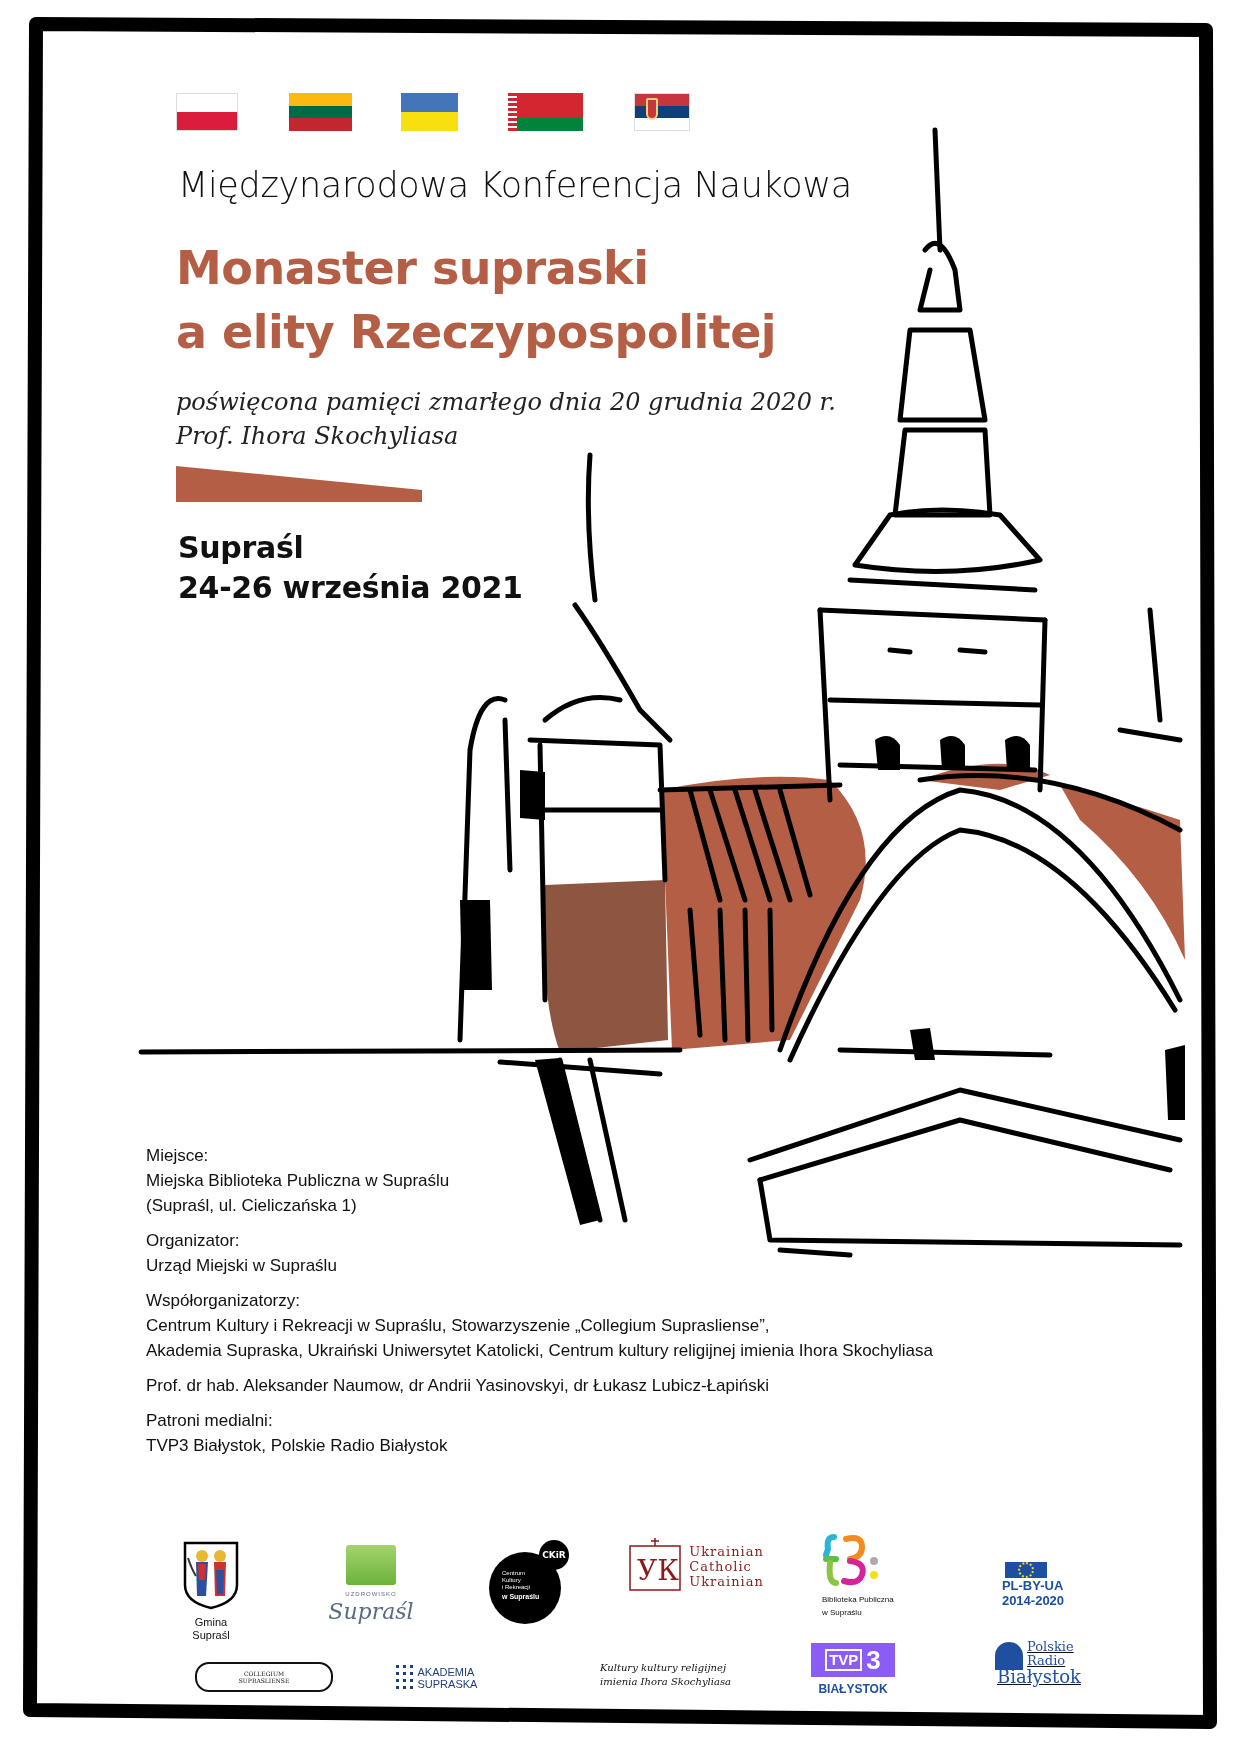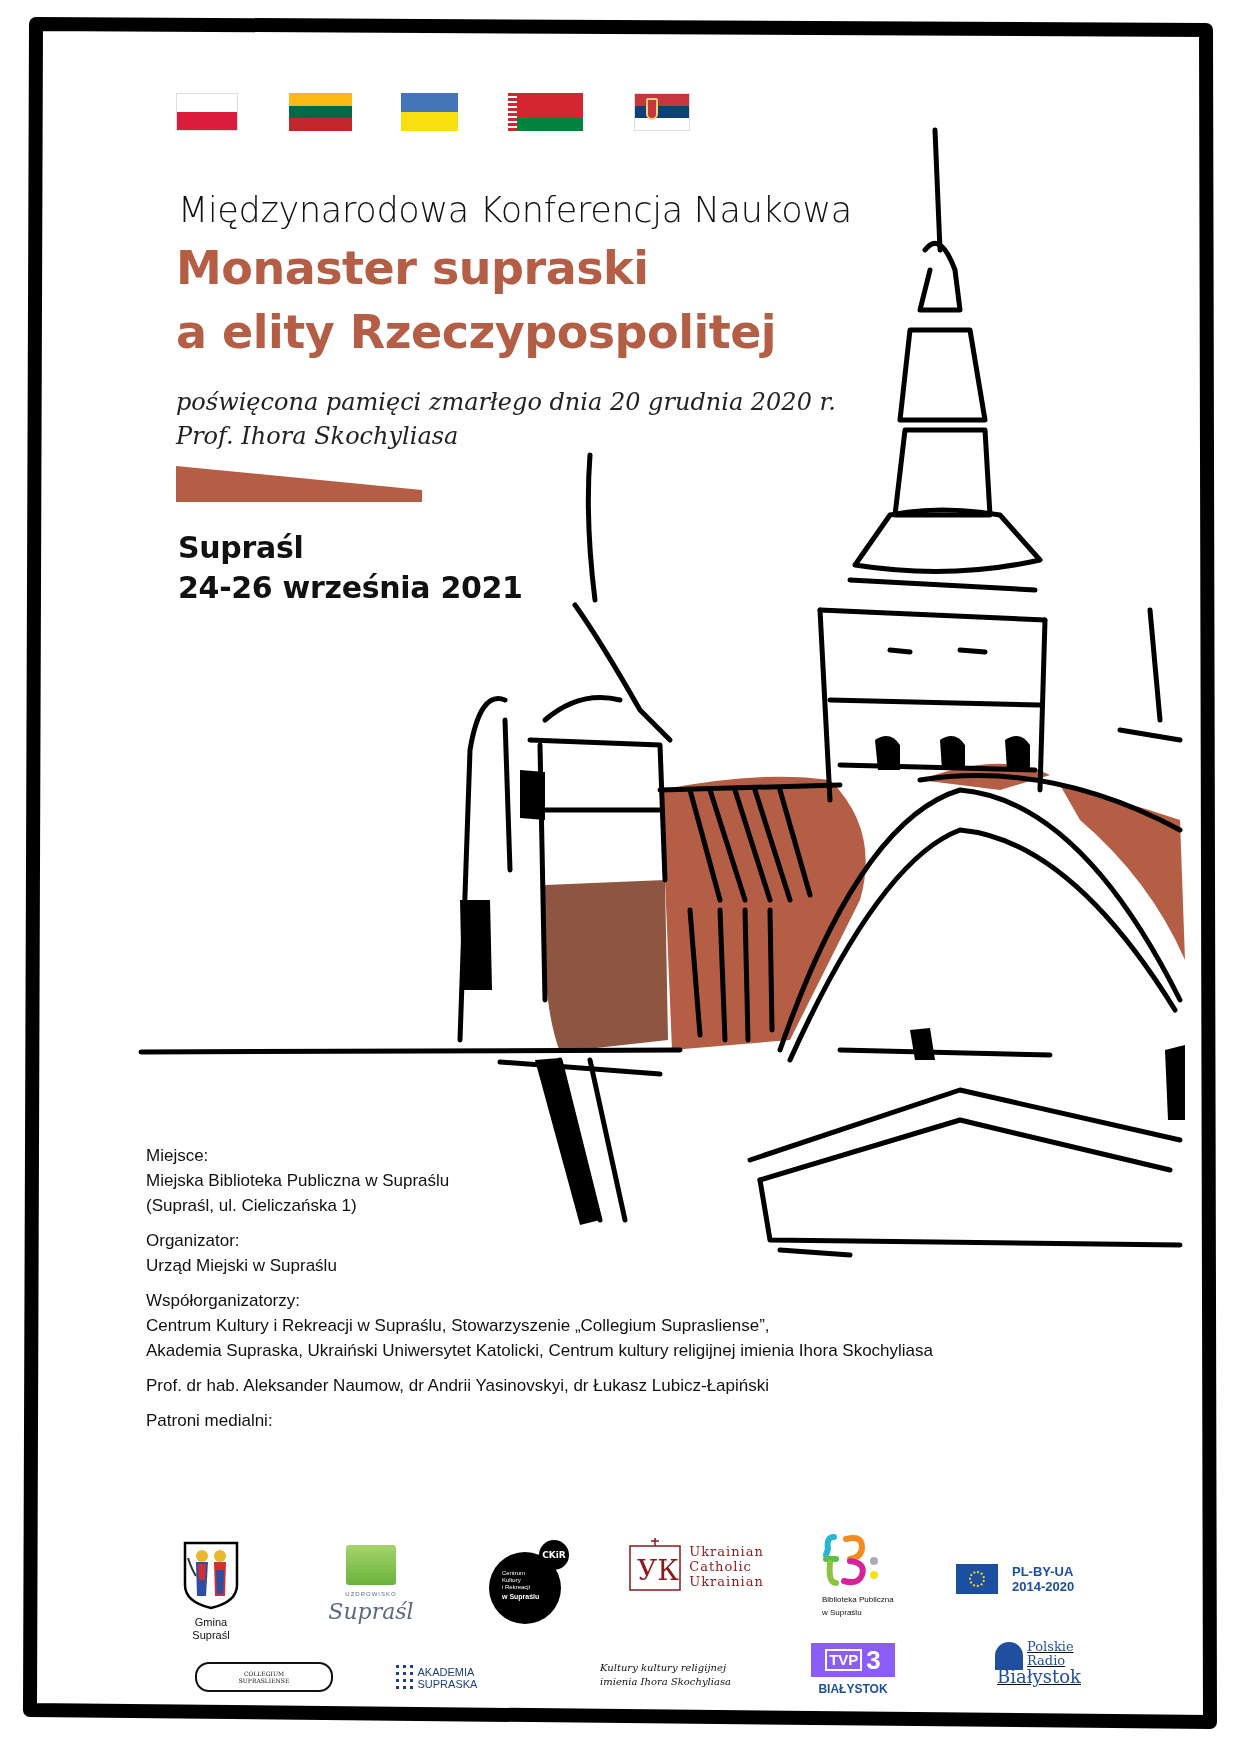--- a/index.html
+++ b/index.html
@@ -5,21 +5,21 @@
   * { box-sizing: border-box; margin: 0; padding: 0; }
   html, body { width: 1240px; height: 1754px; background: #ffffff; overflow: hidden; }
   body { position: relative; font-family: "DejaVu Sans", sans-serif; color: #111; }
 
   .frame { position: absolute; left: 0; top: 0; width: 1240px; height: 1754px; pointer-events: none; }
 
   .flags { position: absolute; top: 93px; left: 176px; width: 520px; height: 40px; }
   .flag { position: absolute; top: 0; height: 38px; overflow: hidden; }
   .flag div { width: 100%; }
 
-  .subtitle { position: absolute; left: 178px; top: 190px; font-family: "DejaVu Sans", sans-serif; font-size: 35px; font-weight: 300; color: #111; letter-spacing: -0.3px; white-space: nowrap; }
+  .subtitle { position: absolute; left: 178px; top: 165px; font-family: "DejaVu Sans", sans-serif; font-size: 35px; font-weight: 300; color: #111; letter-spacing: -0.3px; white-space: nowrap; }
   .title { position: absolute; left: 176px; top: 236px; font-family: "DejaVu Sans", sans-serif; font-weight: bold; color: #b45f45; font-size: 46px; line-height: 64px; letter-spacing: -0.5px; }
   .dedication { position: absolute; left: 176px; top: 385px; font-family: "DejaVu Serif", serif; font-style: italic; font-size: 24px; line-height: 34px; color: #222; }
   .wedge { position: absolute; left: 176px; top: 466px; }
   .place { position: absolute; left: 178px; top: 528px; font-family: "DejaVu Sans", sans-serif; font-weight: bold; font-size: 30px; line-height: 40px; color: #111; letter-spacing: -0.3px; }
 
   .sketch { position: absolute; left: 0; top: 0; width: 1240px; height: 1754px; pointer-events: none; }
 
   .info { position: absolute; left: 146px; top: 1143px; width: 920px; font-family: "Liberation Sans", sans-serif; font-size: 17px; line-height: 25px; color: #111; }
   .info .block { margin-bottom: 10px; }
   .info .label { font-weight: normal; }
@@ -167,20 +167,21 @@
   <div class="block">
     <div class="label">Współorganizatorzy:</div>
     <div>Centrum Kultury i Rekreacji w Supraślu, Stowarzyszenie „Collegium Suprasliense”,</div>
     <div>Akademia Supraska, Ukraiński Uniwersytet Katolicki, Centrum kultury religijnej imienia Ihora Skochyliasa</div>
   </div>
   <div class="block">
     <div>Prof. dr hab. Aleksander Naumow, dr Andrii Yasinovskyi, dr Łukasz Lubicz-Łapiński</div>
   </div>
   <div class="block">
     <div class="label">Patroni medialni:</div>
+    <div>TVP3 Białystok,  Polskie Radio Białystok</div>
   </div>
 </div>
 
 <div class="logos">
 
   <div class="logo" style="left:178px;top:1540px;width:66px;">
     <svg width="58" height="70" viewBox="0 0 58 70">
       <path d="M3 3 L55 3 L55 45 Q55 62 29 68 Q3 62 3 45 Z" fill="#fff" stroke="#000" stroke-width="2.5"></path>
       <circle cx="20" cy="16" r="6" fill="#e8b830"></circle>
         <circle cx="38" cy="16" r="6" fill="#e8b830"></circle>
@@ -231,21 +232,21 @@
       <path d="M8 30 Q6 50 14 50" stroke="#8ac440" stroke-width="6" fill="none" stroke-linecap="round"></path>
       <path d="M24 6 Q40 2 40 14 Q40 24 28 26" stroke="#f28c1e" stroke-width="6" fill="none" stroke-linecap="round"></path>
       <path d="M28 28 Q44 30 40 42 Q36 52 22 48" stroke="#d6239a" stroke-width="6" fill="none" stroke-linecap="round"></path>
       <circle cx="52" cy="28" r="4" fill="#b0a8b0"></circle>
         <circle cx="52" cy="42" r="4" fill="#f5e11a"></circle>
     </svg>
     <div class="logo-text" style="font-size:8px;text-align:left;margin-top:4px;">Biblioteka Publiczna</div>
     <div class="logo-text" style="font-size:8px;text-align:left;">w Supraślu</div>
   </div>
 
-  <div class="logo" style="left:956px;top:1562px;width:140px;height:34px;flex-direction:row;justify-content:flex-start;">
+  <div class="logo" style="left:956px;top:1562px;width:140px;height:34px;flex-direction:column;justify-content:flex-start;">
     <div style="width:42px;height:30px;background:#1d4fa0;display:flex;align-items:center;justify-content:center;">
       <div style="width:16px;height:16px;border-radius:50%;border:2px dotted #f7d51a;"></div>
     </div>
     <div style="margin-left:14px;font-family:'Liberation Sans',sans-serif;font-weight:bold;color:#1d4fa0;font-size:13px;line-height:15px;">
       <div>PL-BY-UA</div>
       <div>2014-2020</div>
     </div>
   </div>
 
   <div class="logo" style="left:195px;top:1660px;width:138px;height:34px;">

